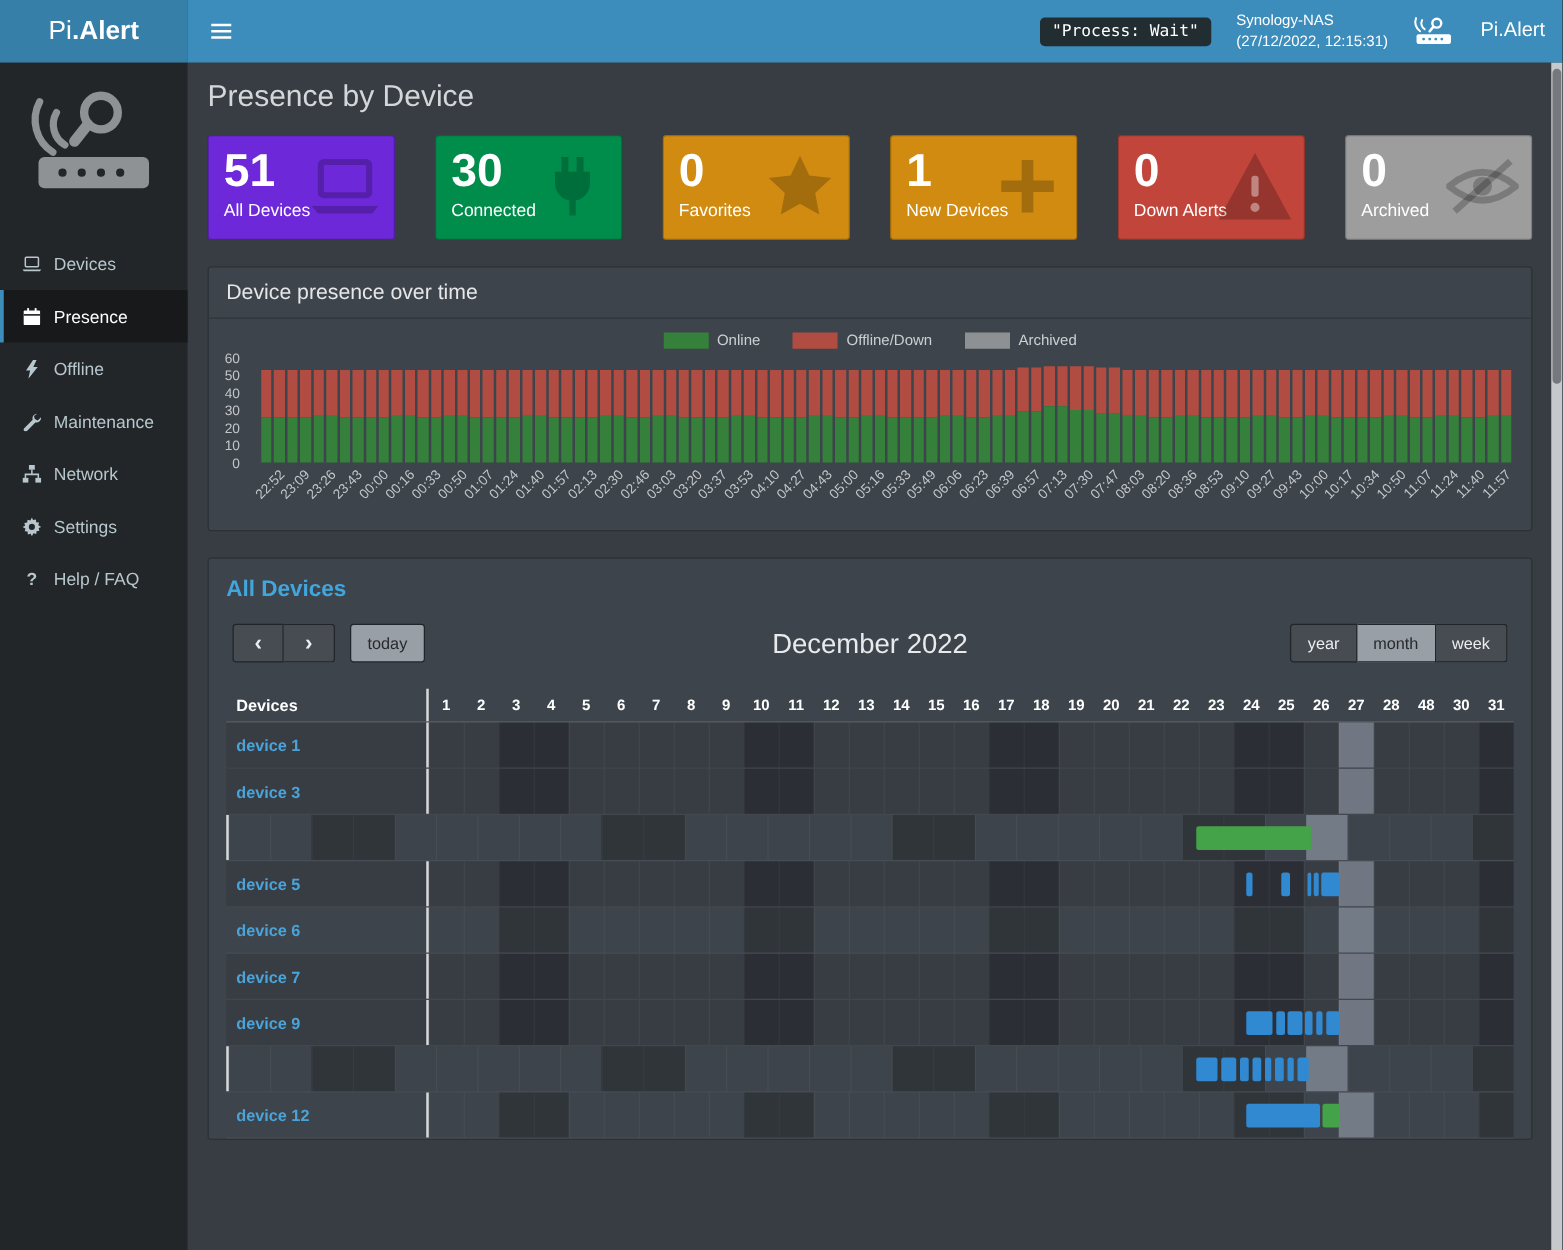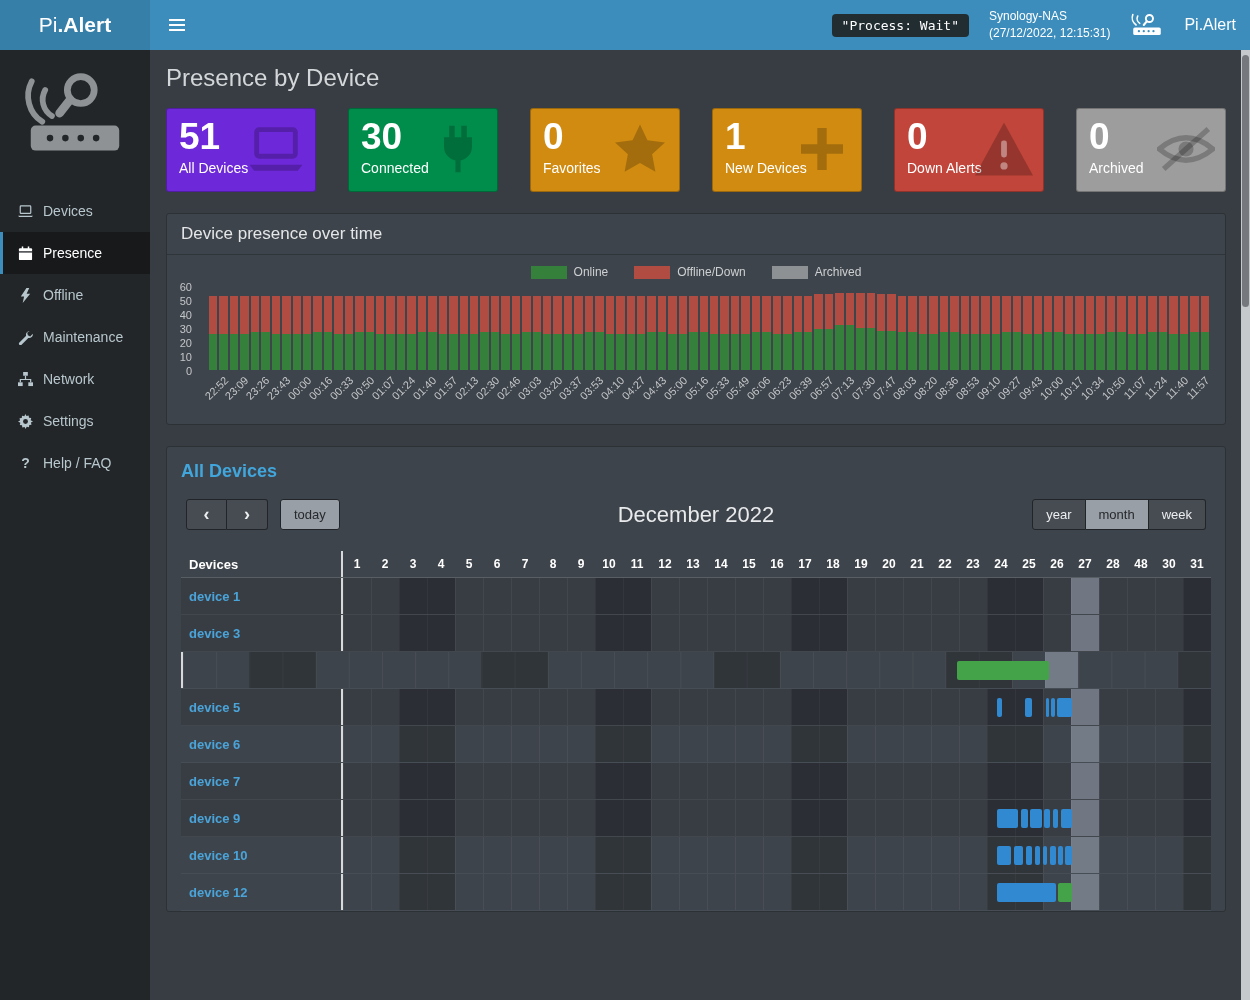--- a/index.html
+++ b/index.html
@@ -918,23 +918,20 @@
                 <div class="ov-today" style="left: 83.871%; width: 3.22581%;"></div>
                 <div class="evbar" style="left: 75.3226%; width: 2.41935%; background: rgb(49, 137, 210);"></div>
                 <div class="evbar" style="left: 78.0645%; width: 0.806452%; background: rgb(49, 137, 210);"></div>
                 <div class="evbar" style="left: 79.1935%; width: 1.29032%; background: rgb(49, 137, 210);"></div>
                 <div class="evbar" style="left: 80.8065%; width: 0.645161%; background: rgb(49, 137, 210);"></div>
                 <div class="evbar" style="left: 81.7742%; width: 0.645161%; background: rgb(49, 137, 210);"></div>
                 <div class="evbar" style="left: 82.7419%; width: 1.29032%; background: rgb(49, 137, 210);"></div>
               </div>
             </div>
             <div class="cal-row">
-              <div class="cal-name">
-                <a>device 10</a>
-              </div>
               <div class="cal-grid">
                 <div class="ov-wknd" style="left: 6.45161%; width: 3.22581%;"></div>
                 <div class="ov-wknd" style="left: 9.67742%; width: 3.22581%;"></div>
                 <div class="ov-wknd" style="left: 29.0323%; width: 3.22581%;"></div>
                 <div class="ov-wknd" style="left: 32.2581%; width: 3.22581%;"></div>
                 <div class="ov-wknd" style="left: 51.6129%; width: 3.22581%;"></div>
                 <div class="ov-wknd" style="left: 54.8387%; width: 3.22581%;"></div>
                 <div class="ov-wknd" style="left: 74.1935%; width: 3.22581%;"></div>
                 <div class="ov-wknd" style="left: 77.4194%; width: 3.22581%;"></div>
                 <div class="ov-wknd" style="left: 96.7742%; width: 3.22581%;"></div>

